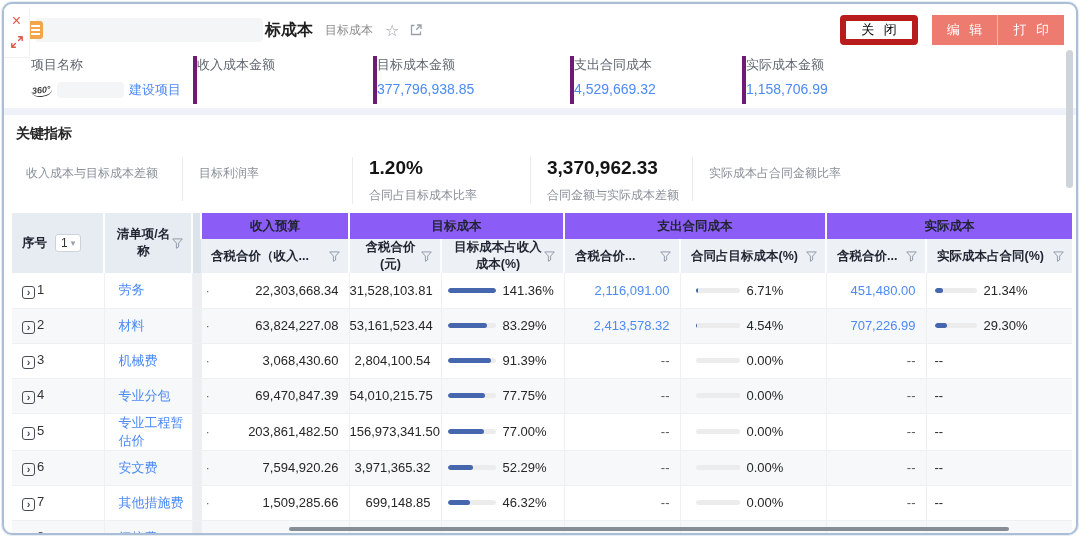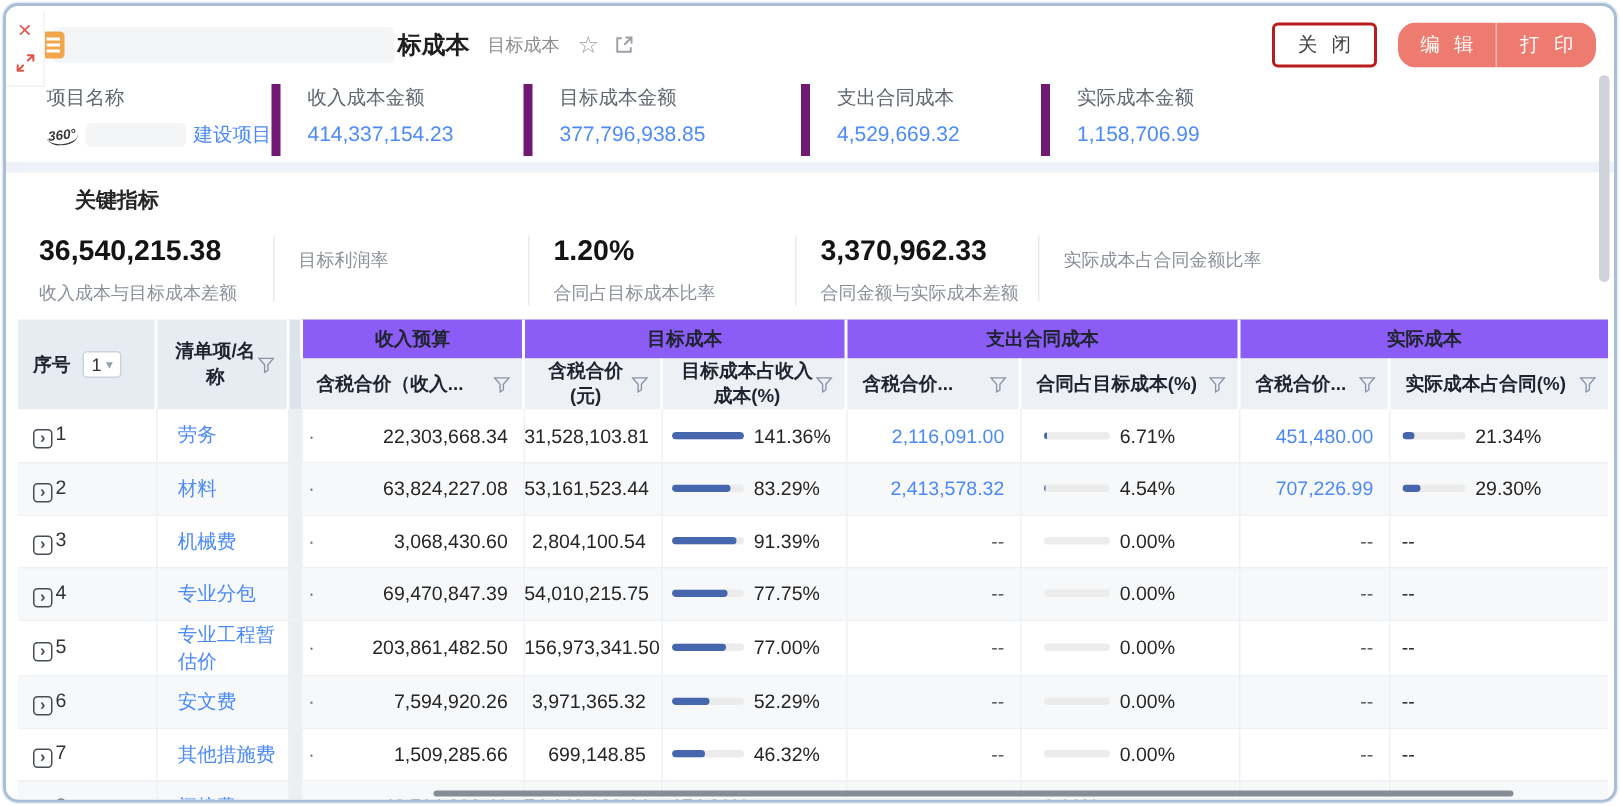--- a/index.html
+++ b/index.html
@@ -20,43 +20,43 @@
   .doc-icon { width:15px; height:18px; background:#f2a54a; border-radius:3px; position:relative; flex:0 0 auto; }
   .doc-icon::after { content:""; position:absolute; left:3px; top:4px; width:9px; height:2px; background:#fff; box-shadow:0 4px 0 #fff, 0 8px 0 #fff; }
   .redacted { background:#f4f5f7; border-radius:4px; display:inline-block; }
   .title-redact { width:228px; height:24px; margin-left:-8px; }
   .page-title { font-size:16px; font-weight:bold; color:#1f1f1f; margin-left:2px; white-space:nowrap; }
   .title-tag { font-size:12px; color:#8c8c8c; margin-left:12px; white-space:nowrap; }
   .star-icon { font-size:16px; color:#9aa0a8; margin-left:12px; cursor:pointer; }
   .ext-icon { margin-left:10px; cursor:pointer; display:inline-flex; }
   .titlebar-buttons { margin-left:auto; display:flex; align-items:center; }
   .btn { font-family:inherit; font-size:13px; height:30px; border-radius:4px; cursor:pointer; letter-spacing:3px; padding:0 12px 0 15px; }
-  .btn-ghost { background:#fff; border:2px solid #b91c1c; color:#404040; }
-  .btn-group { display:flex; margin-left:14px; border-radius:12px; overflow:hidden; }
+  .btn-ghost { background:#fff; border:6px solid #b91c1c; color:#000000; }
+  .btn-group { display:flex; margin-left:14px; border-radius:0; overflow:hidden; }
   .btn-danger { background:#ee7b6f; border:none; color:#fff; }
   .btn-group .btn-danger:first-child { border-right:1px solid rgba(255,255,255,.45); border-radius:0; }
   .btn-group .btn-danger:last-child { border-radius:0; }
   
-  .project-row { display:flex; align-items:flex-start; padding:6px 0 0 0; height:56px; }
+  .project-row { display:flex; align-items:flex-start; padding:6px 0 0 0; height:56px;gap:12px; }
   .project-block { width:177px; padding-left:27px; flex:0 0 auto; }
   .field-label { font-size:13px; color:#5f6670; margin-bottom:7px; white-space:nowrap; }
   .project-name { display:flex; align-items:center; gap:5px; }
   .badge-360 { font-size:9px; font-weight:bold; font-style:italic; color:#3a3a3a; border-bottom:1px solid #3a3a3a; border-radius:50%; padding:1px 1px; transform:rotate(-6deg); }
   .name-redact { width:86px; height:16px; }
   .name-link { font-size:13px; color:#4c8af5; text-decoration:none; white-space:nowrap; cursor:pointer; }
-  .metric { padding-left:18px; border-left:6px solid #701a75; flex:0 0 auto; height:48px; }
+  .metric { border-left:4px solid #701a75; flex:0 0 auto; height:48px; }
   .metric:nth-of-type(2) { width:168px; }
   .metric:nth-of-type(3) { width:185px; }
   .metric:nth-of-type(4) { width:160px; }
   .metric-value { font-size:14px; color:#4c8af5; margin-top:7px; white-space:nowrap; }
   
   .section-divider { height:7px; background:#eef2f8; margin-top:2px; }
   
   .kpi-section { padding:10px 0 0 12px; }
-  .kpi-title { font-size:14px; font-weight:bold; color:#262626;margin-left:34px; }
+  .kpi-title { font-size:14px; font-weight:bold; color:#262626; }
   .kpi-row { display:flex; align-items:flex-start; margin-top:14px; padding-left:10px; }
   .kpi-item { flex:0 0 auto; padding-left:16px; border-left:1px solid #ebebeb; min-height:44px; }
   .kpi-item:first-child { border-left:none; padding-left:0; width:156px; }
   .kpi-item:nth-child(2) { width:170px; }
   .kpi-item:nth-child(3) { width:178px; }
   .kpi-item:nth-child(4) { width:162px; }
   .kpi-item:nth-child(5) { width:164px; }
   .kpi-value { font-size:19px; font-weight:bold; color:#141414; white-space:nowrap; }
   .kpi-label { font-size:12px; color:#8a8f99; margin-top:8px; white-space:nowrap; }
   
@@ -137,21 +137,20 @@
     <div class="project-block">
       <div class="field-label">项目名称</div>
       <div class="project-name">
         <span class="badge-360">360°</span>
         <span class="redacted name-redact"></span>
         <a class="name-link">建设项目</a>
       </div>
     </div>
     <div class="metric">
       <div class="field-label">收入成本金额</div>
-      <div class="metric-value">414,337,154.23</div>
     </div>
     <div class="metric">
       <div class="field-label">目标成本金额</div>
       <div class="metric-value">377,796,938.85</div>
     </div>
     <div class="metric">
       <div class="field-label">支出合同成本</div>
       <div class="metric-value">4,529,669.32</div>
     </div>
     <div class="metric">
@@ -159,21 +158,20 @@
       <div class="metric-value">1,158,706.99</div>
     </div>
   </section>
 
   <div class="section-divider"></div>
 
   <section class="kpi-section">
     <div class="kpi-title">关键指标</div>
     <div class="kpi-row">
       <div class="kpi-item">
-        <div class="kpi-value">36,540,215.38</div>
         <div class="kpi-label">收入成本与目标成本差额</div>
       </div>
       <div class="kpi-item">
         <div class="kpi-label">目标利润率</div>
       </div>
       <div class="kpi-item">
         <div class="kpi-value">1.20%</div>
         <div class="kpi-label">合同占目标成本比率</div>
       </div>
       <div class="kpi-item">

